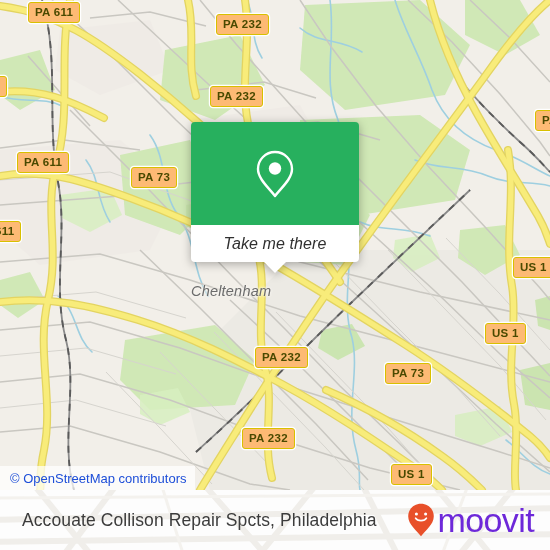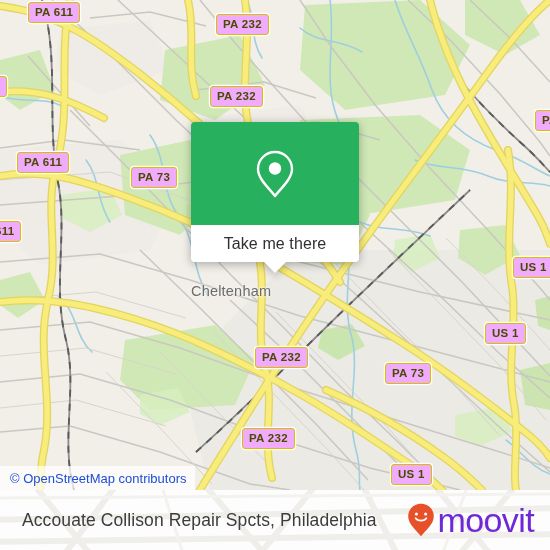--- a/index.html
+++ b/index.html
@@ -44,26 +44,27 @@
   .city-label {
     position: absolute;
     left: 191px;
     top: 283px;
     font-size: 14.5px;
     color: #6b6b6b;
     letter-spacing: 0.2px;
     white-space: nowrap;
     text-shadow: 0 0 3px #f6f4ef, 0 0 3px #f6f4ef, 0 0 2px #f6f4ef;
     pointer-events: none;
+    font-style: italic;
   }
 
   
   .shield {
     position: absolute;
-    background: #f0abfc;
+    background: #fdba74;
     border: 1.6px solid #d8c000;
     border-radius: 3px;
     color: #4a4a00;
     font-size: 11.5px;
     font-weight: bold;
     line-height: 1;
     padding: 3.5px 6px 4px 6px;
     white-space: nowrap;
     letter-spacing: 0.3px;
     box-shadow: 0 0 0 1.2px #ffffff;
@@ -113,20 +114,21 @@
     border-radius: 0 0 4px 4px;
     display: flex;
     align-items: center;
     justify-content: center;
   }
   .callout-action {
     font-size: 16px;
     color: #303030;
     letter-spacing: 0.1px;
     white-space: nowrap;
+    font-style: italic;
   }
   .callout-tail {
     position: absolute;
     left: 50%;
     bottom: -11px;
     margin-left: -11px;
     width: 0;
     height: 0;
     border-left: 11px solid transparent;
     border-right: 11px solid transparent;

